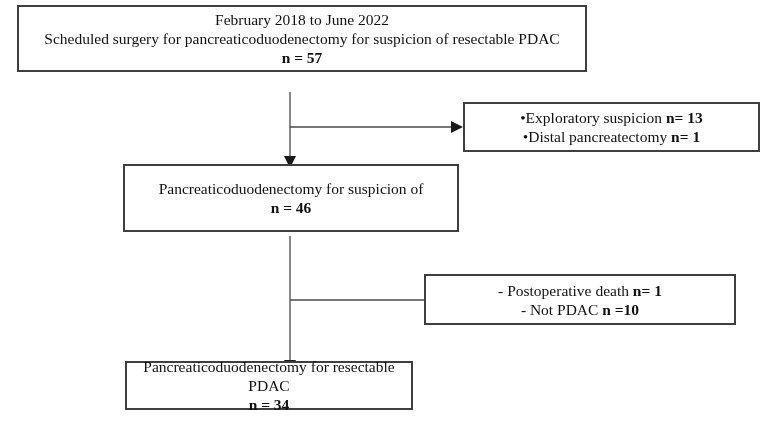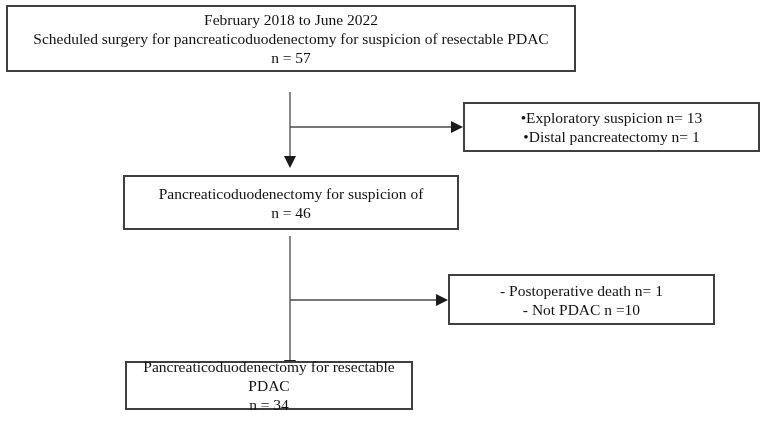--- a/index.html
+++ b/index.html
@@ -27,26 +27,26 @@
     background: #ffffff;
     display: flex;
     flex-direction: column;
     align-items: center;
     justify-content: center;
     text-align: center;
     font-size: 15.5px;
     line-height: 19px;
     padding: 2px 4px;
   }
-  .box-enrollment { left: 6px;   top: 5px;   width: 570px; height: 67px; }
+  .box-enrollment { left: 17px;   top: 5px;   width: 570px; height: 67px; }
   .box-excluded-1 { left: 463px; top: 102px; width: 297px; height: 50px; }
-  .box-suspicion  { left: 123px; top: 175px; width: 336px; height: 55px; text-align: center; }
-  .box-excluded-2 { left: 448px; top: 274px; width: 267px; height: 51px; }
+  .box-suspicion  { left: 123px; top: 164px; width: 336px; height: 68px; text-align: center; }
+  .box-excluded-2 { left: 424px; top: 274px; width: 312px; height: 51px; }
   .box-final      { left: 125px; top: 361px; width: 288px; height: 49px; }
-  .bold { font-weight: normal; }
+  .bold { font-weight: bold; }
   svg.connectors {
     position: absolute;
     left: 0; top: 0;
     width: 767px; height: 427px;
     pointer-events: none;
   }
   .conn {
     stroke: var(--line-color, #4a4a4a);
     stroke-width: 1.3;
     fill: none;

